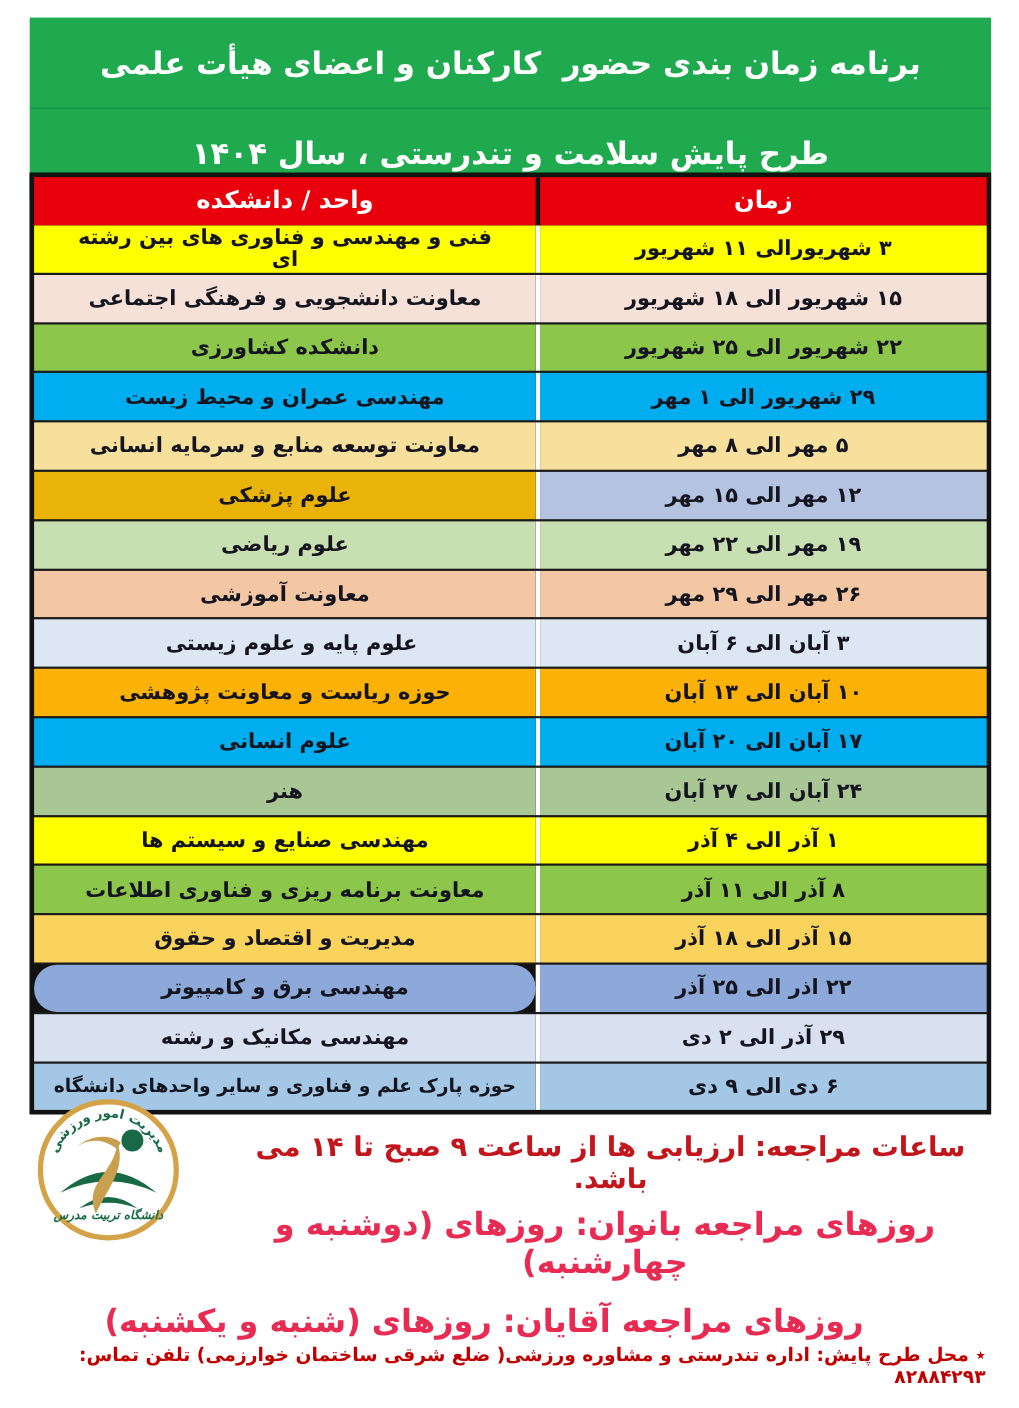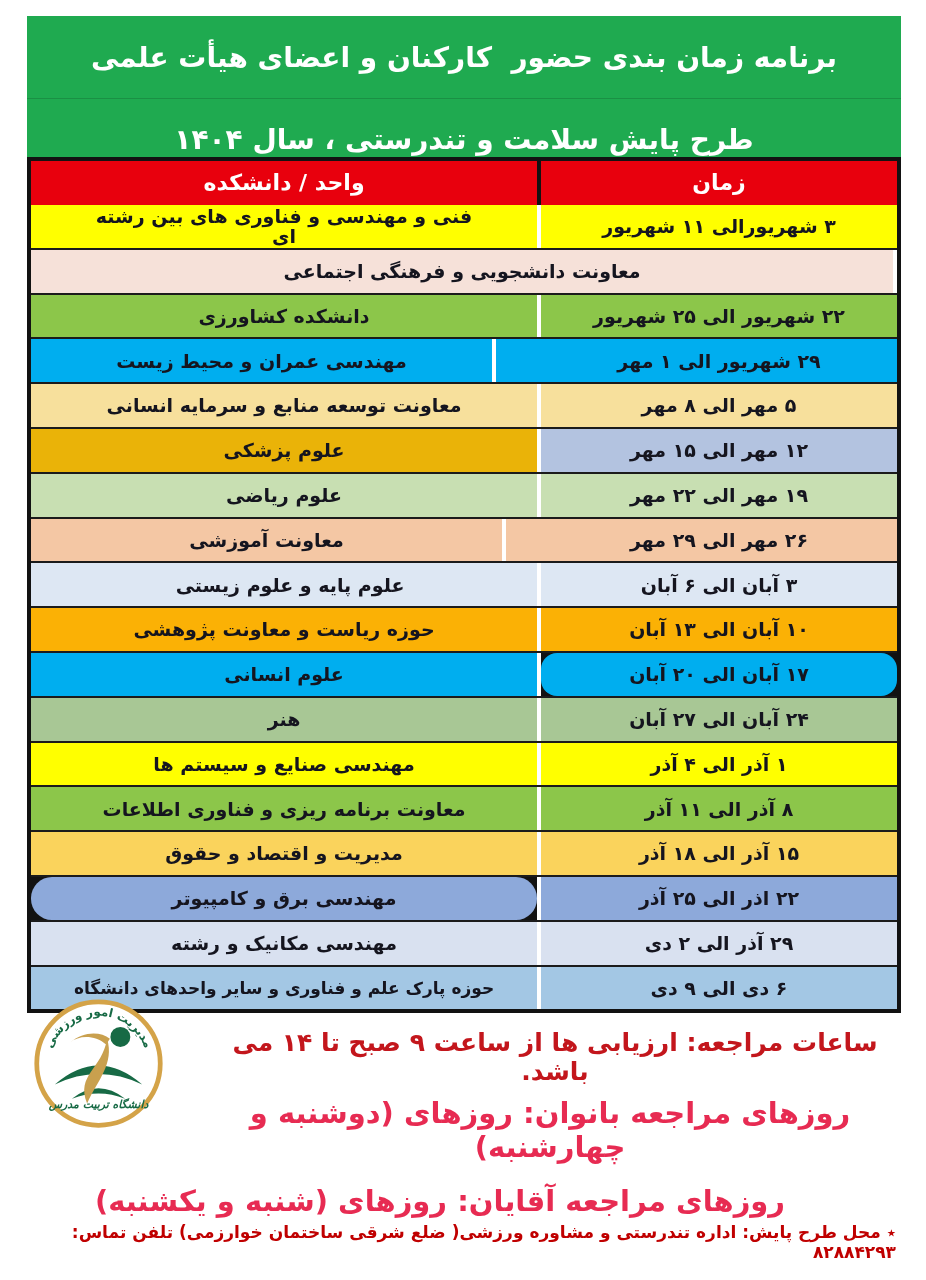--- a/index.html
+++ b/index.html
@@ -23,21 +23,21 @@
     border:4px solid #121212;background:#121212;box-sizing:border-box;
   }
   .trow{display:flex;height:42.8px;}
   .trow.thead{height:44px;}
   .trow + .trow{border-top:2px solid #1b1b1b;}
   .cell{
     display:flex;align-items:center;justify-content:center;
     font-weight:bold;font-size:19px;color:#15151f;text-align:center;
     line-height:1.08;white-space:pre-line;overflow:hidden;
   }
-  .cell-time{width:356px;flex:0 0 auto;}
+  .cell-time{width:406px;flex:0 0 auto;}
   .vdiv{width:4px;flex:0 0 auto;background:#ffffff;}
   .thead .vdiv{background:#121212;}
   .cell-unit{flex:1 1 auto;}
   .thead .cell{color:#ffffff;font-size:22px;}
   .trow:last-child .cell-unit{font-size:17px;}
   
   .logo{position:absolute;left:32px;top:997px;width:133px;height:133px;}
   .note-hours{
     position:absolute;left:210px;top:1028px;width:690px;text-align:center;
     font-weight:bold;font-size:25px;color:#C3161C;
@@ -69,32 +69,33 @@
   </div>
   <div>
   <div class="trow">
     <div class="cell cell-time" style="background: rgb(255, 255, 0);">۳ شهریورالی ۱۱ شهریور</div>
     <div class="vdiv"></div>
     <div class="cell cell-unit" style="background: rgb(255, 255, 0);">فنی و مهندسی و فناوری های بین رشته
 ای</div>
   </div>
 
   <div class="trow">
+    <div class="cell cell-time" style="background: rgb(246, 225, 217);">۱۵ شهریور الی ۱۸ شهریور</div>
     <div class="vdiv"></div>
     <div class="cell cell-unit" style="background: rgb(246, 225, 217);">معاونت دانشجویی و فرهنگی اجتماعی</div>
   </div>
 
   <div class="trow">
     <div class="cell cell-time" style="background: rgb(140, 198, 74);">۲۲ شهریور الی ۲۵ شهریور</div>
     <div class="vdiv"></div>
     <div class="cell cell-unit" style="background: rgb(140, 198, 74);">دانشکده کشاورزی</div>
   </div>
 
   <div class="trow">
-    <div class="cell cell-time" style="background: rgb(0, 174, 239); padding-left: 45px;">۲۹ شهریور الی ۱ مهر</div>
+    <div class="cell cell-time" style="background: rgb(0, 174, 239);">۲۹ شهریور الی ۱ مهر</div>
     <div class="vdiv"></div>
     <div class="cell cell-unit" style="background: rgb(0, 174, 239);">مهندسی عمران و محیط زیست</div>
   </div>
 
   <div class="trow">
     <div class="cell cell-time" style="background: rgb(247, 224, 156);">۵ مهر الی ۸ مهر</div>
     <div class="vdiv"></div>
     <div class="cell cell-unit" style="background: rgb(247, 224, 156);">معاونت توسعه منابع و سرمایه انسانی</div>
   </div>
 
@@ -104,39 +105,39 @@
     <div class="cell cell-unit" style="background: #eab308; text-align: center;">علوم پزشکی</div>
   </div>
 
   <div class="trow">
     <div class="cell cell-time" style="background: rgb(200, 223, 178);">۱۹ مهر الی ۲۲ مهر</div>
     <div class="vdiv"></div>
     <div class="cell cell-unit" style="background: rgb(200, 223, 178);">علوم ریاضی</div>
   </div>
 
   <div class="trow">
-    <div class="cell cell-time" style="background: rgb(244, 199, 164); padding-left: 35px;">۲۶ مهر الی ۲۹ مهر</div>
+    <div class="cell cell-time" style="background: rgb(244, 199, 164);">۲۶ مهر الی ۲۹ مهر</div>
     <div class="vdiv"></div>
     <div class="cell cell-unit" style="background: rgb(244, 199, 164);">معاونت آموزشی</div>
   </div>
 
   <div class="trow">
     <div class="cell cell-time" style="background: rgb(221, 231, 243);">۳ آبان الی ۶ آبان</div>
     <div class="vdiv"></div>
     <div class="cell cell-unit" style="background: rgb(221, 231, 243); padding-left: 12px;">علوم پایه و علوم زیستی</div>
   </div>
 
   <div class="trow">
     <div class="cell cell-time" style="background: rgb(251, 177, 5);">۱۰ آبان الی ۱۳ آبان</div>
     <div class="vdiv"></div>
     <div class="cell cell-unit" style="background: rgb(251, 177, 5);">حوزه ریاست و  معاونت پژوهشی</div>
   </div>
 
   <div class="trow">
-    <div class="cell cell-time" style="background: rgb(0, 174, 239); border-radius: 16px;">۱۷ آبان الی ۲۰ آبان</div>
+    <div class="cell cell-time" style="background: rgb(0, 174, 239);">۱۷ آبان الی ۲۰ آبان</div>
     <div class="vdiv"></div>
     <div class="cell cell-unit" style="background: rgb(0, 174, 239);">علوم انسانی</div>
   </div>
 
   <div class="trow">
     <div class="cell cell-time" style="background: rgb(168, 199, 149);">۲۴ آبان الی ۲۷ آبان</div>
     <div class="vdiv"></div>
     <div class="cell cell-unit" style="background: rgb(168, 199, 149);">هنر</div>
   </div>
 

